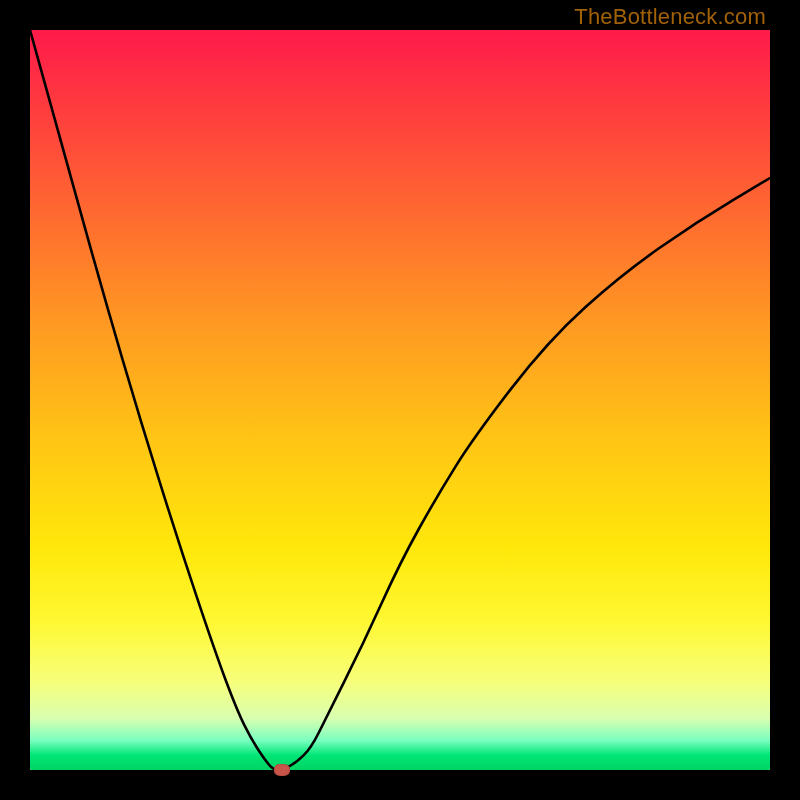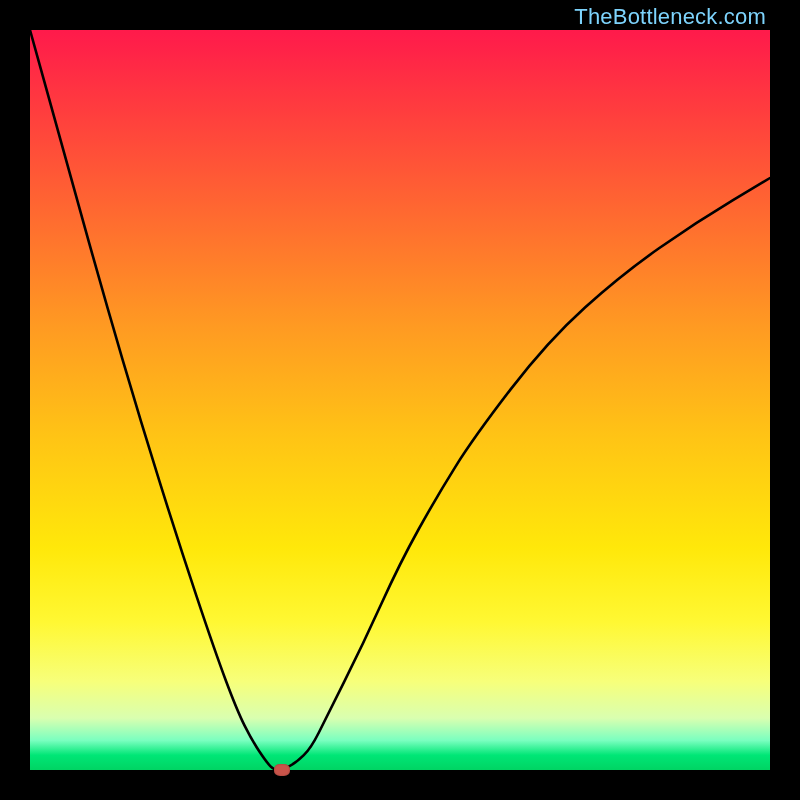--- a/index.html
+++ b/index.html
@@ -35,21 +35,21 @@
       #d9ffb0 93%,
       #7affc0 96%,
       #00e676 98%,
       #00d463 100%
     );
   }
   .watermark {
     position: absolute;
     top: 4px;
     right: 34px;
-    color: #7dd3fc;
+    color: #a16207;
     font-size: 22px;
     font-weight: 500;
     letter-spacing: 0.2px;
     user-select: none;
   }
   .curve-svg {
     position: absolute;
     left: 0;
     top: 0;
     width: 740px;

